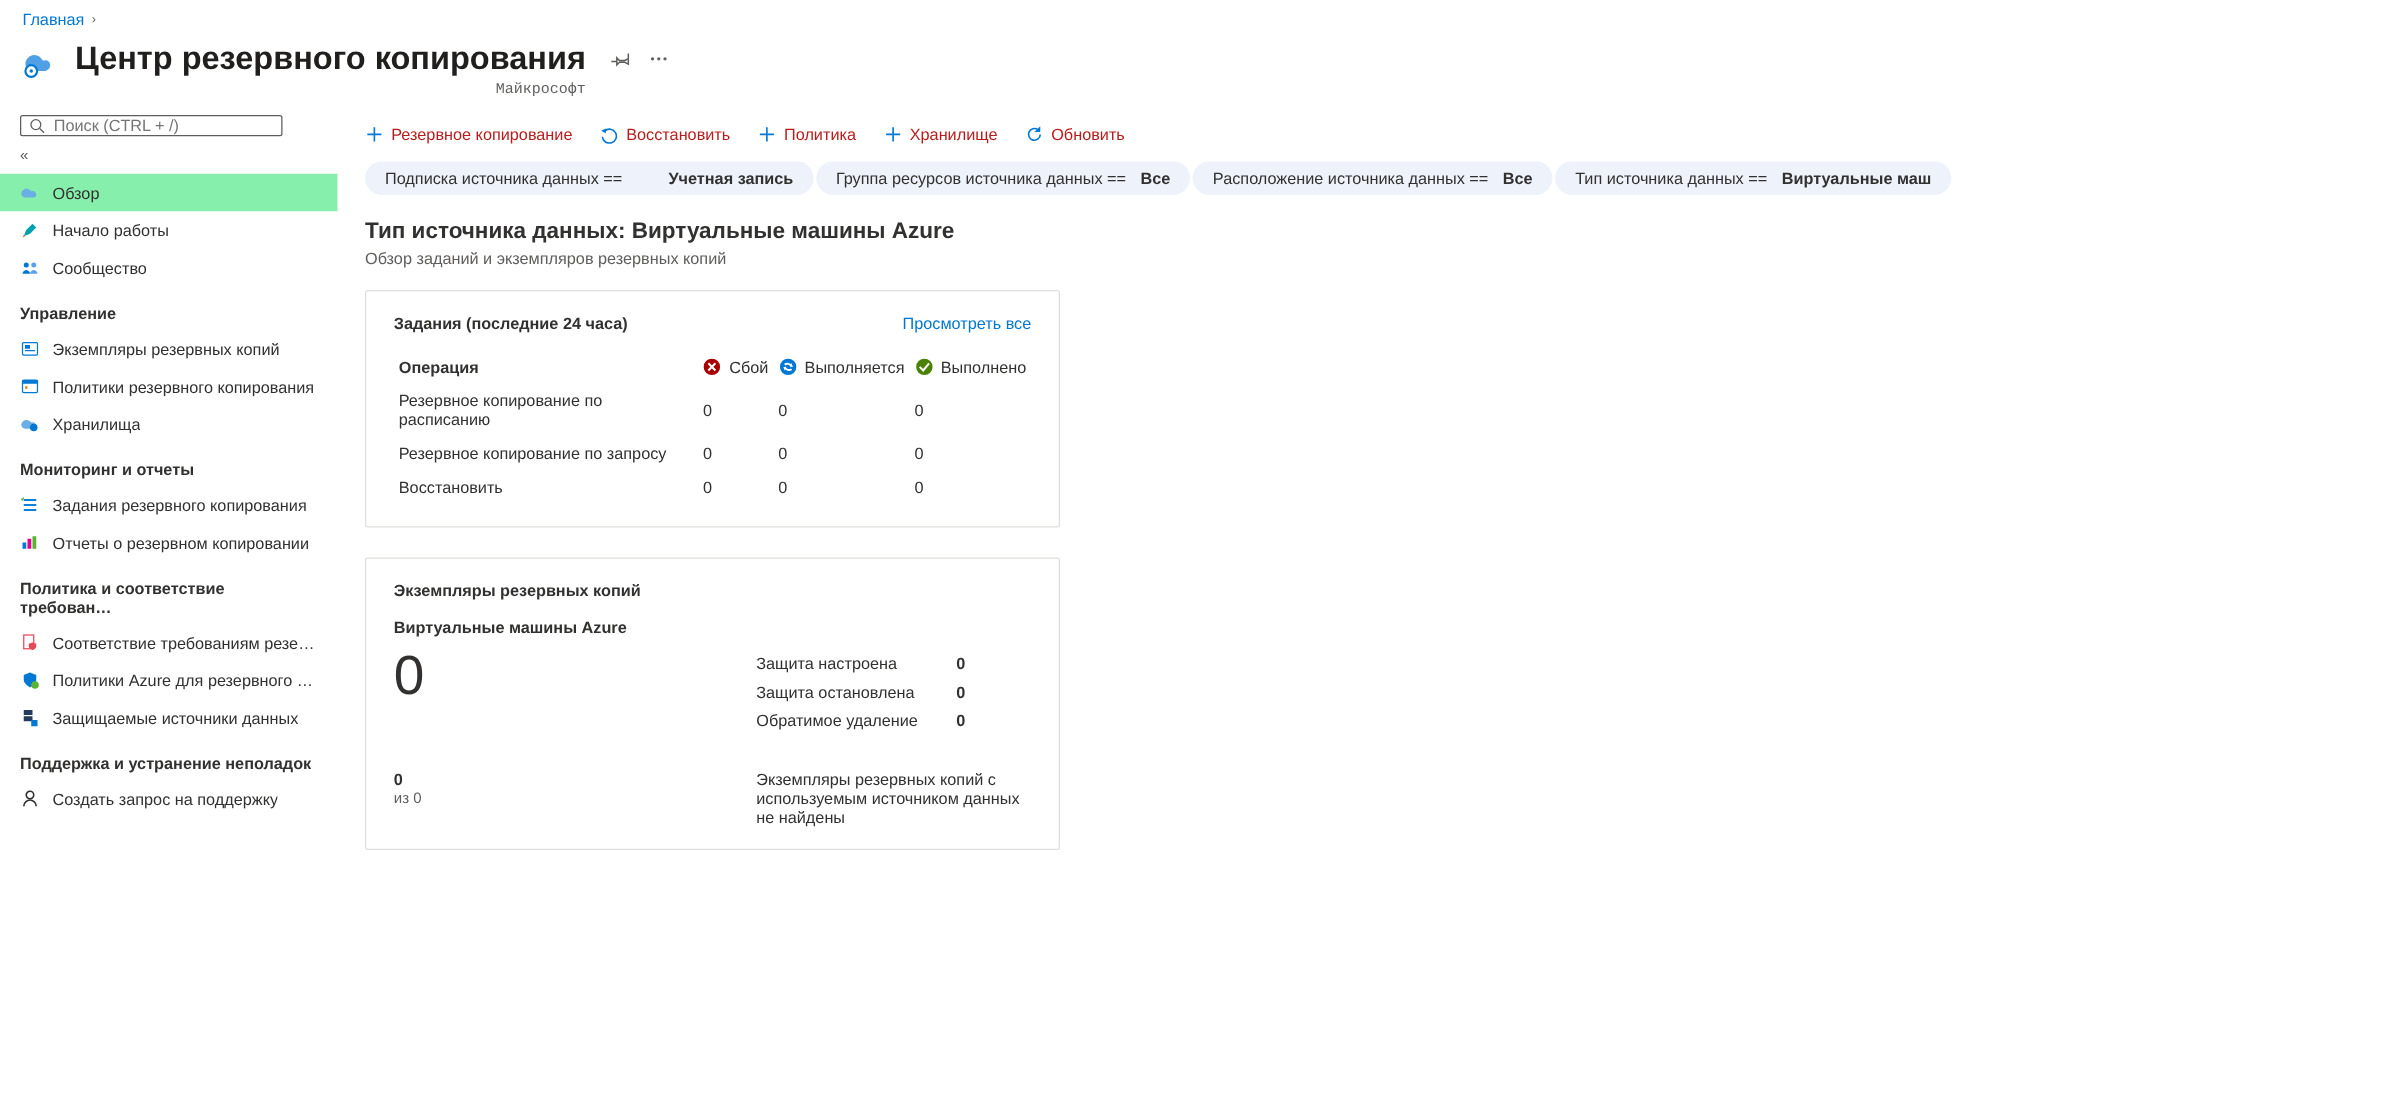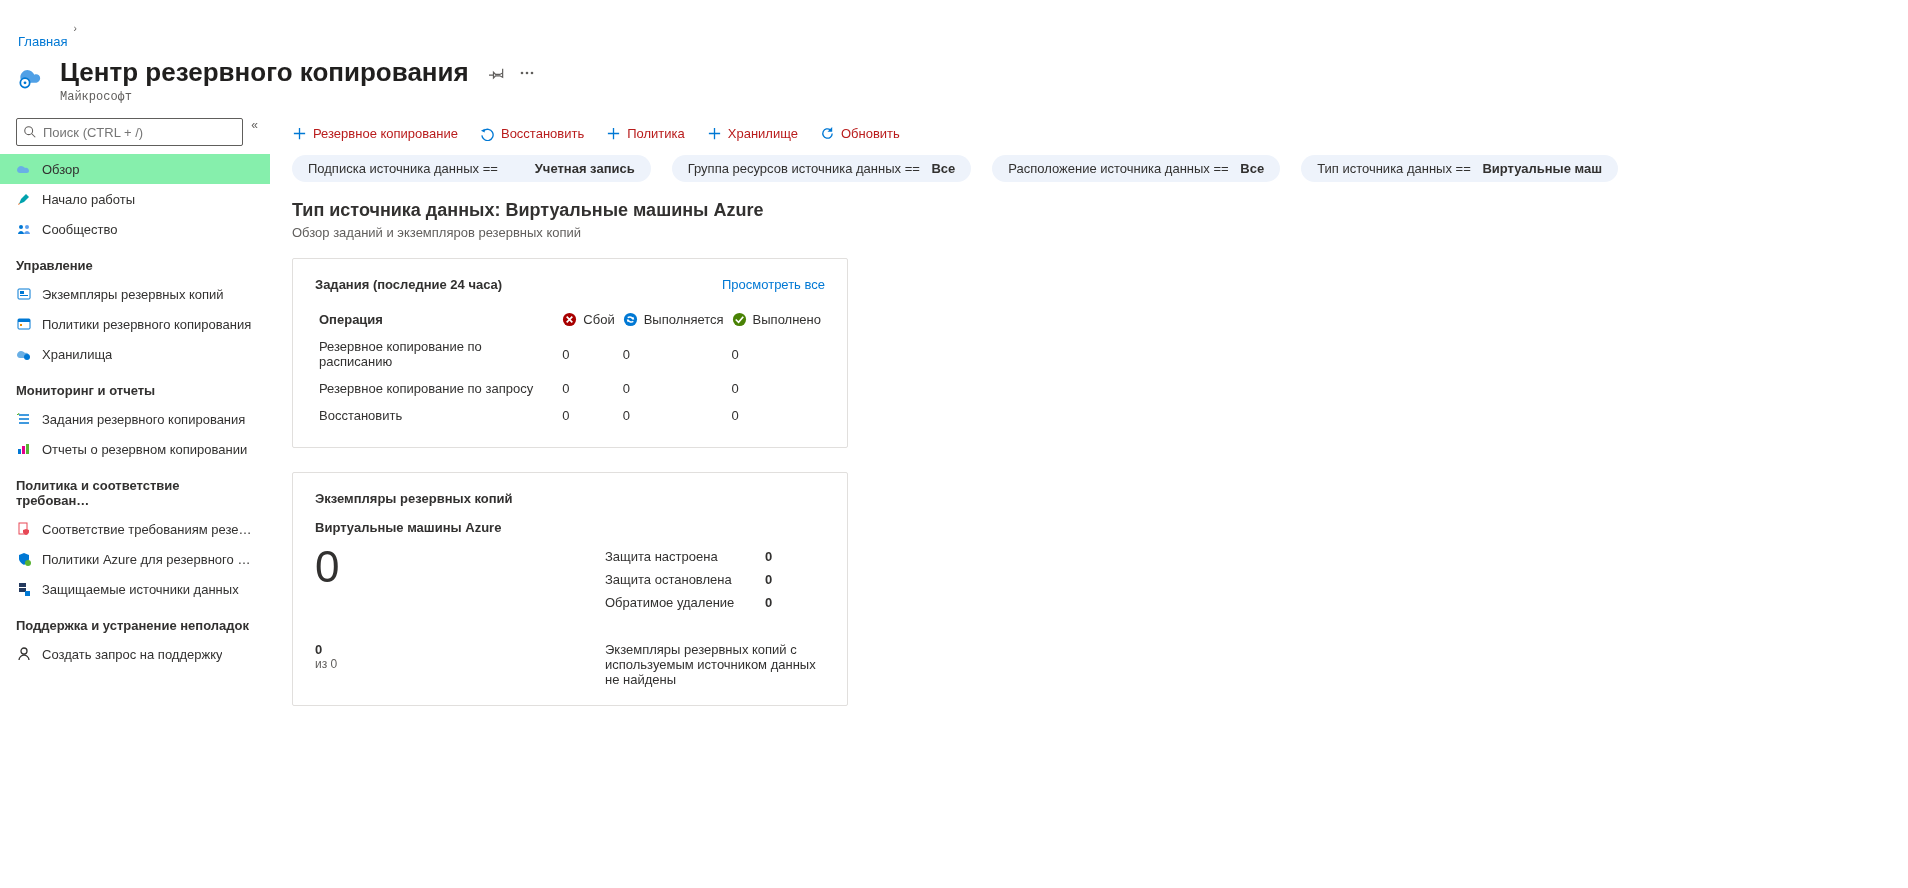--- a/index.html
+++ b/index.html
@@ -1,54 +1,54 @@
 <!DOCTYPE html>
 <html><head>
 <meta charset="utf-8">
 <style>
   * { box-sizing: border-box; margin: 0; padding: 0; }
   body { font-family: "Segoe UI", -apple-system, sans-serif; font-size: 13px; color: #323130; background: #fff; }
-  a { text-decoration: none; margin-top: 26px; }
+  a { text-decoration: none; }
 
   
   .breadcrumb { padding: 8px 18px 4px; font-size: 13px; color: #0078d4; display: flex; align-items: center; gap: 6px; }
   .breadcrumb .chev { color: #605e5c; font-size: 10px; }
 
   
-  .header { padding: 4px 18px 14px; display: flex; align-items: flex-start; gap: 14px; }
+  .header { padding: 4px 18px 14px; display: flex; align-items: flex-start; gap: 14px; text-align: right; }
   .title-block { display:flex; align-items:flex-start; gap:14px; }
   .title-icon { width: 28px; height: 28px; margin-top:6px; }
   .title-text h1 { font-size: 26px; font-weight: 600; color:#201f1e; }
   .title-text .sub { font-size: 12px; color: #605e5c; margin-top:2px;font-family:Liberation Mono, monospace; }
   .title-actions { display:flex; align-items:center; gap:14px; margin-top:8px; margin-left:6px; color:#605e5c; }
   .pin-icon svg, .more-icon svg { width:16px; height:16px; }
 
   
   .layout { display:flex; }
   .sidebar { width: 270px; flex-shrink:0; border-right: none; padding-bottom:30px; }
-  .search-row { display:flex; align-items:flex-start; gap:8px; padding: 0 12px 8px 16px; }
+  .search-row { display:flex; align-items:flex-start; gap:8px; padding: 0 12px 8px 16px; flex-direction: column; }
   .search-box { flex:1; display:flex; align-items:center; border:1px solid #605e5c; border-radius:2px; height:28px; padding:0 6px; }
   .search-box svg { width:14px; height:14px; flex-shrink:0; }
   .search-box input { border:none; outline:none; font-size:13px; margin-left:6px; width:100%; background:transparent; }
   .collapse-btn { color:#605e5c; font-size:12px; cursor:pointer; }
 
   .nav-item { display:flex; align-items:center; gap:10px; padding: 7px 16px; cursor:pointer; font-size:13px; color:#323130; }
   .nav-item.active { background:#86efac; }
   .nav-item .icon { width:16px; height:16px; display:flex; align-items:center; justify-content:center; flex-shrink:0; }
   .nav-section { padding: 14px 16px 6px; font-size:13px; font-weight:600; color:#323130; }
   .nav-item span.label { white-space:nowrap; overflow:hidden; text-overflow:ellipsis; }
 
   
   .main { flex:1; padding: 0 0 30px 22px; overflow:hidden; }
   .toolbar { display:flex; align-items:center; gap:22px; padding: 8px 0 14px; }
   .tool-btn { display:flex; align-items:flex-end; gap:6px; cursor:pointer; font-size:13px; color:#b91c1c; }
   .tool-btn .ticon { color:#0078d4; display:flex; align-items:center; }
   .tool-btn .ticon svg { width:15px; height:15px; }
 
-  .filters { display:flex; gap:21px; padding-bottom:18px; overflow:hidden; white-space:nowrap; }
+  .filters { display:flex; gap:2px; padding-bottom:18px; overflow:hidden; white-space:nowrap; }
   .pill { background:#eef3fb; border-radius:16px; padding:6px 16px; font-size:13px; color:#323130; display:inline-flex; align-items:center; gap:4px; cursor:pointer; }
   .pill .bold { font-weight:600; }
 
   .section-title { font-size:18px; font-weight:600; margin-bottom:4px; }
   .section-sub { font-size:13px; color:#605e5c; margin-bottom:18px; }
 
   .card { border:1px solid #e1dfdd; border-radius:2px; padding:18px 22px; width:556px; margin-bottom:24px; }
   .card-header { display:flex; justify-content:space-between; align-items:center; margin-bottom:14px; }
   .card-header .title { font-weight:600; font-size:13px; }
   .card-header .link { color:#0078d4; font-size:13px; cursor:pointer; }

